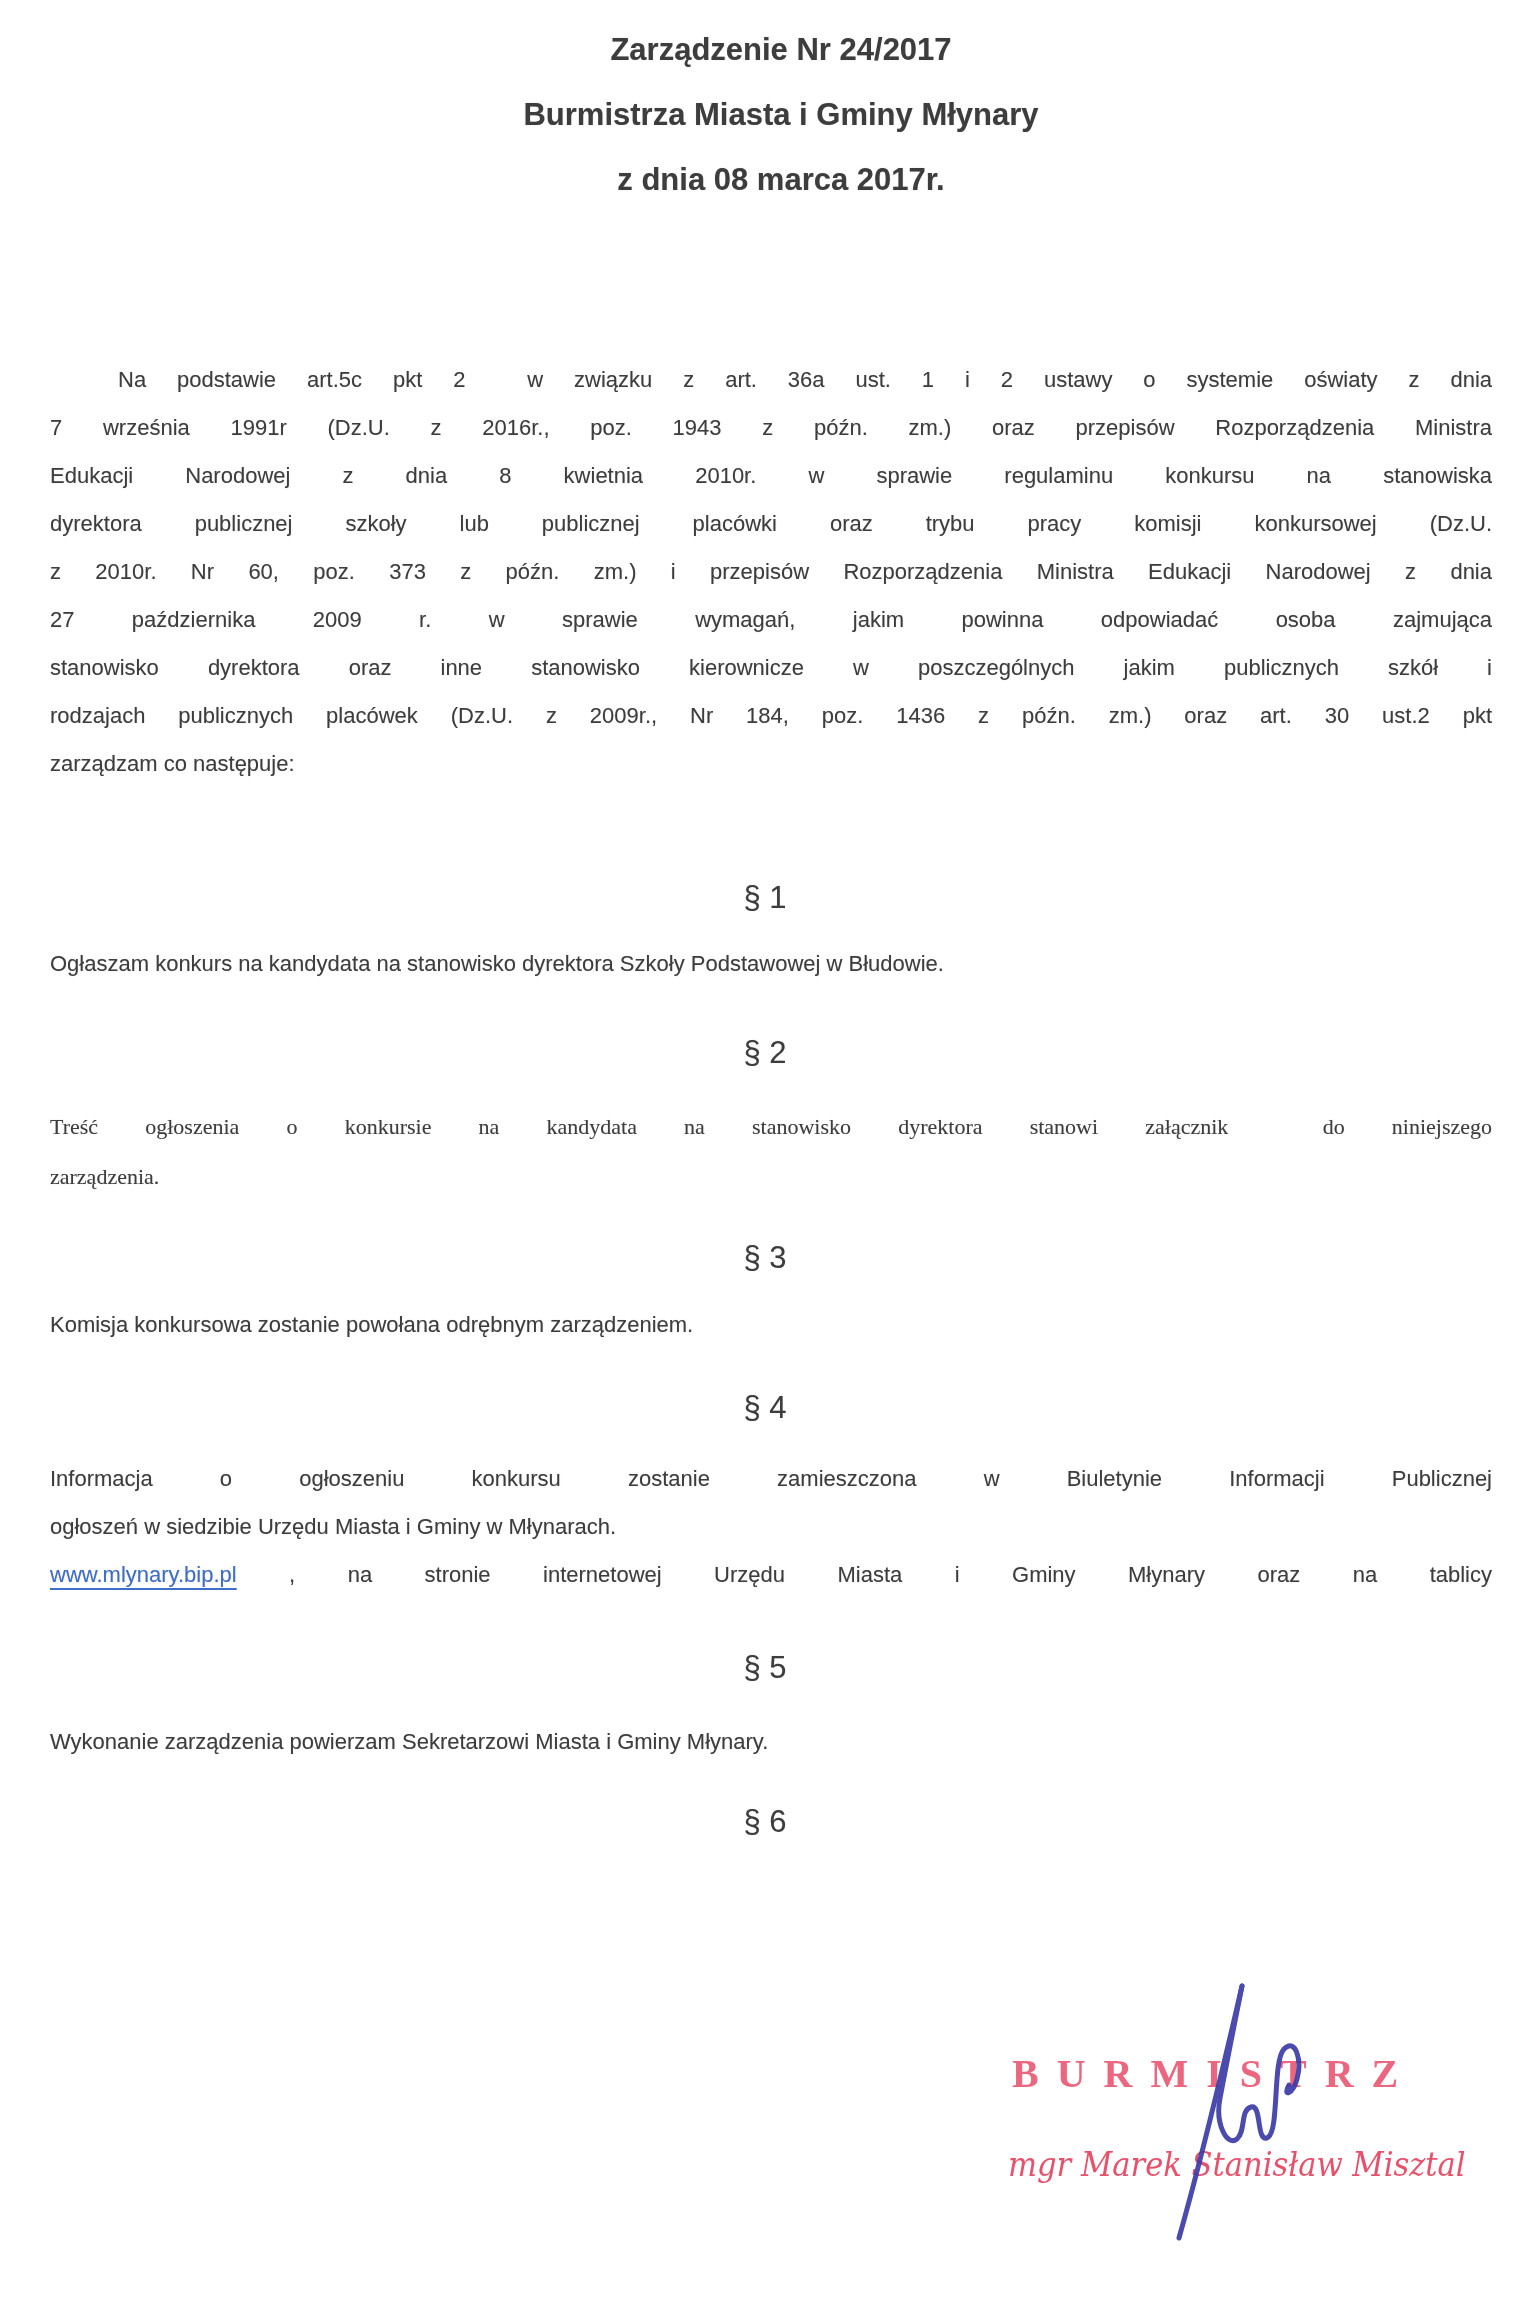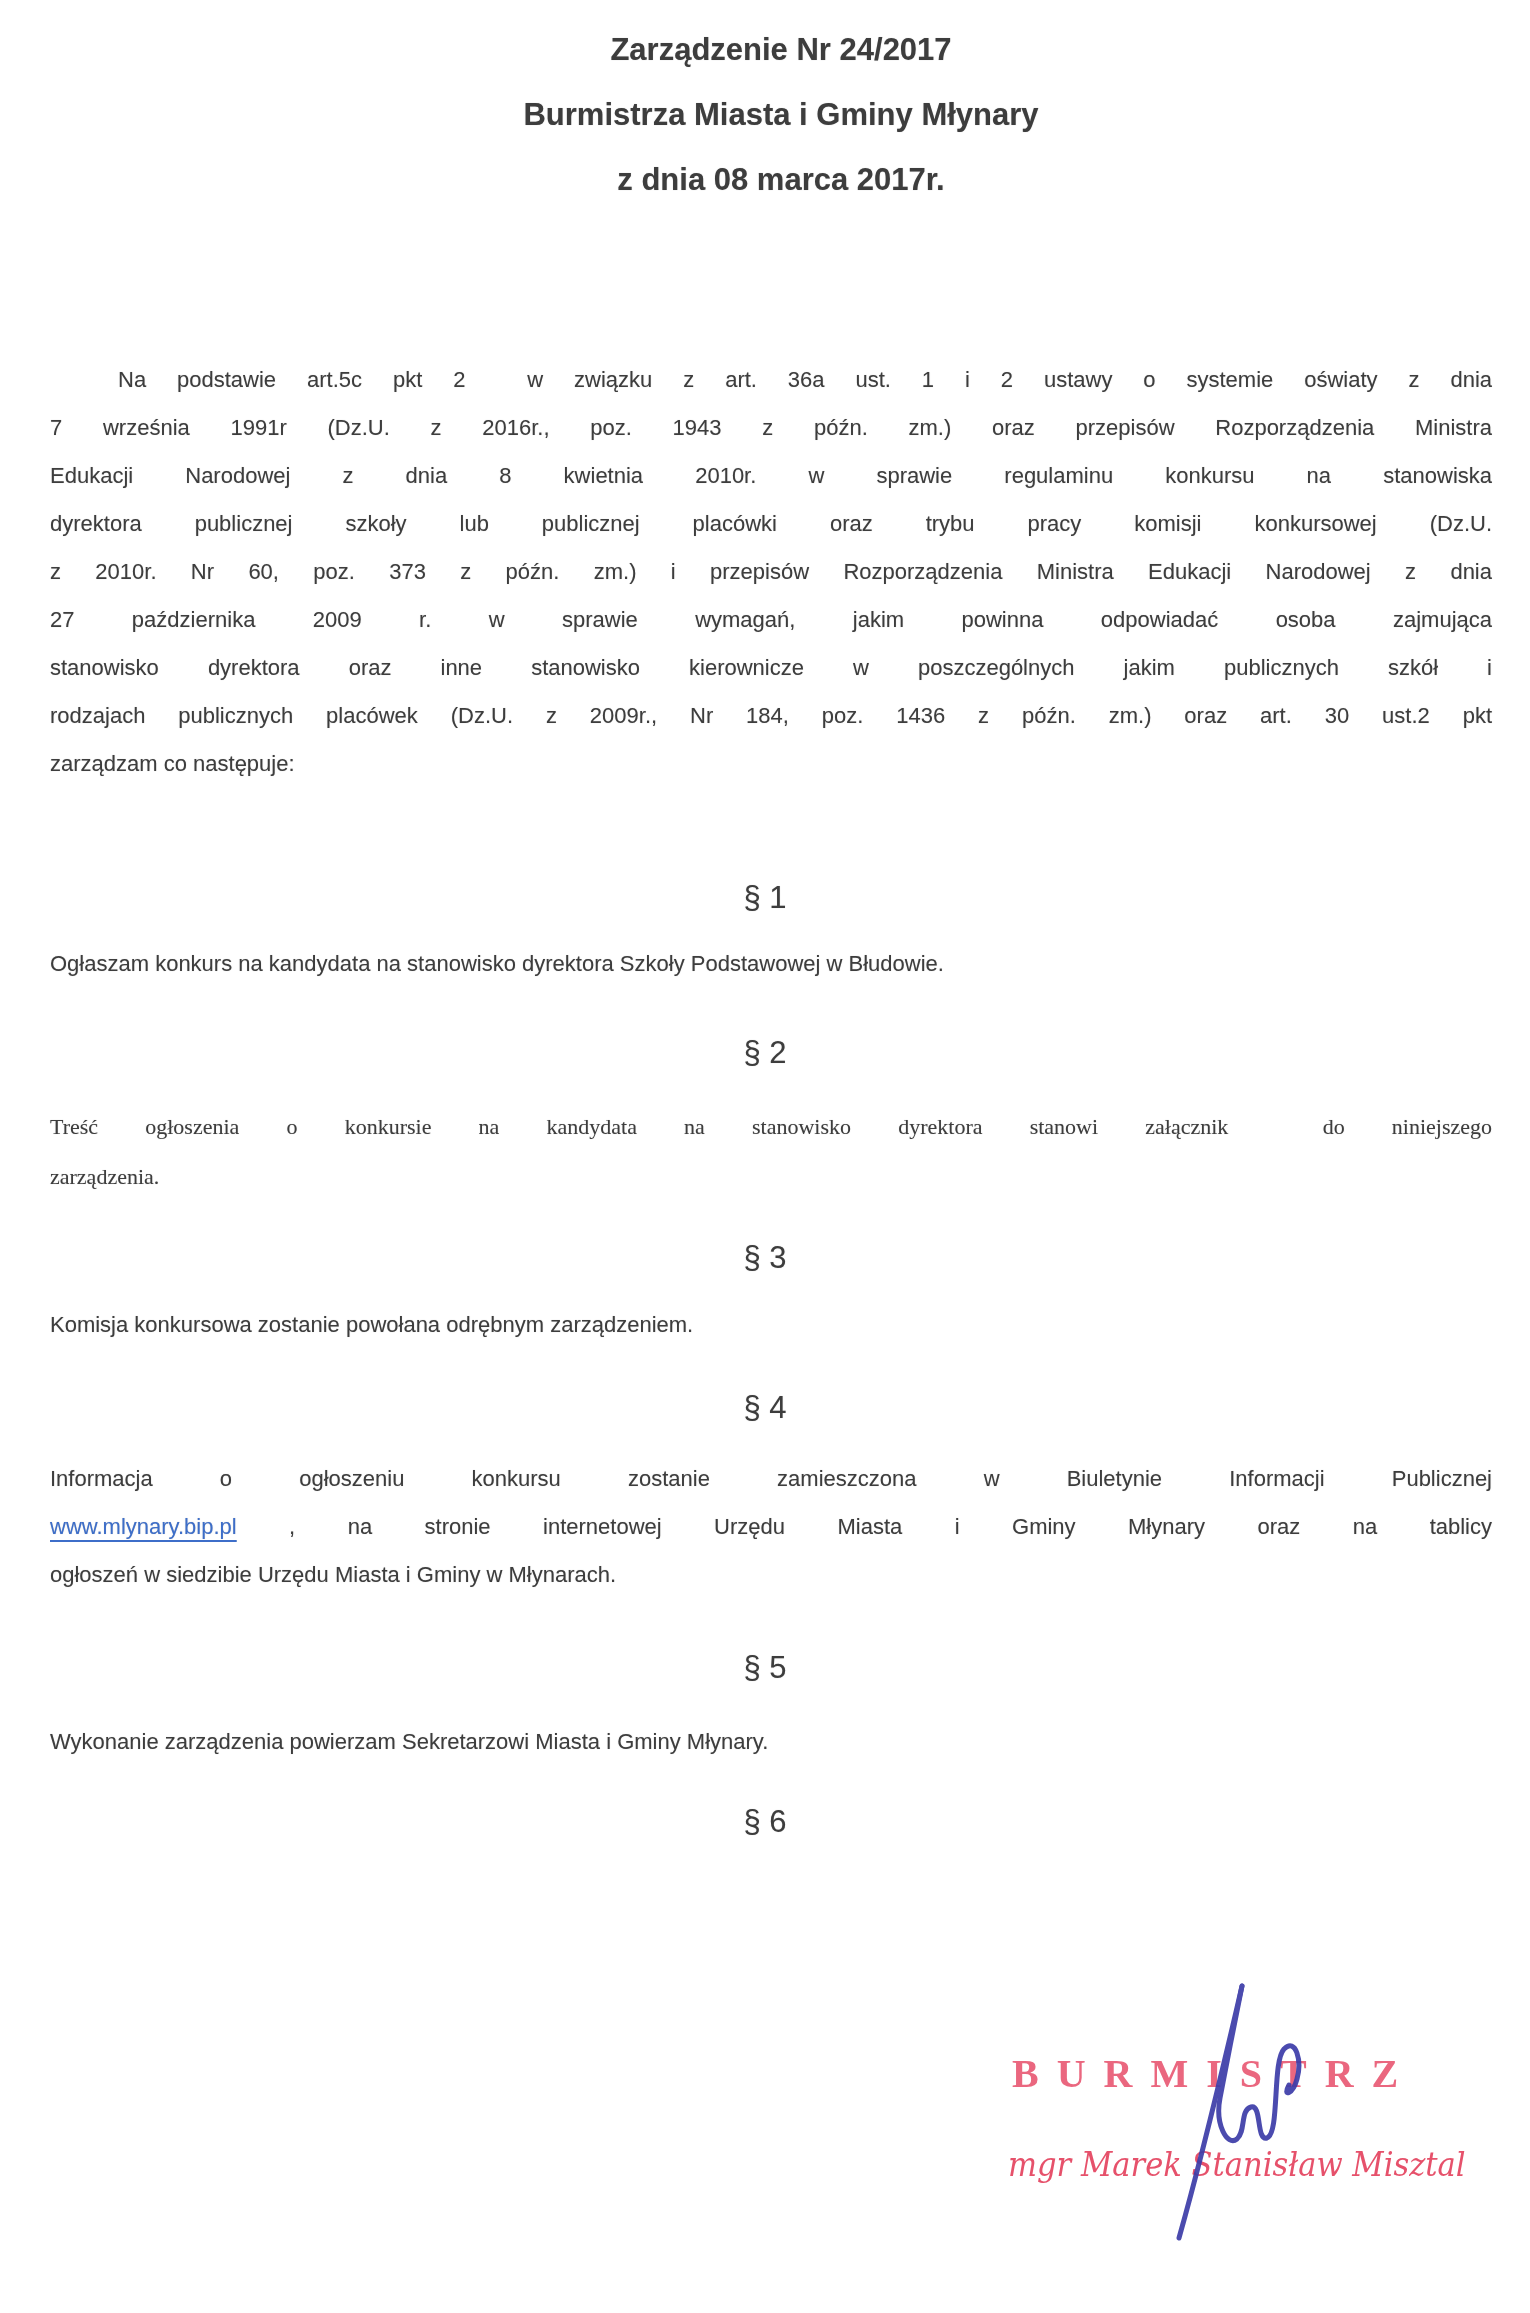--- a/index.html
+++ b/index.html
@@ -71,22 +71,22 @@
   </div>
 
   <div class="mark" style="top:1242px">§ 3</div>
   <div class="para" style="top:1312px; line-height:1.2">
     <div class="ln ll">Komisja konkursowa zostanie powołana odrębnym zarządzeniem.</div>
   </div>
 
   <div class="mark" style="top:1392px">§ 4</div>
   <div class="para" style="top:1455px">
     <div class="ln jl">Informacja o ogłoszeniu konkursu zostanie zamieszczona w Biuletynie Informacji Publicznej</div>
+    <div class="ln ll">ogłoszeń w siedzibie Urzędu Miasta i Gminy w Młynarach.</div>
     <div class="ln jl"><span class="doclink">www.mlynary.bip.pl</span><span> , na stronie internetowej Urzędu Miasta i Gminy Młynary oraz na tablicy</span></div>
-    <div class="ln ll">ogłoszeń w siedzibie Urzędu Miasta i Gminy w Młynarach.</div>
   </div>
 
   <div class="mark" style="top:1652px">§ 5</div>
   <div class="para" style="top:1729px; line-height:1.2">
     <div class="ln ll">Wykonanie zarządzenia powierzam Sekretarzowi Miasta i Gminy Młynary.</div>
   </div>
 
   <div class="mark" style="top:1806px">§ 6</div>
 
   <div class="stamp-title">BURMISTRZ</div>

